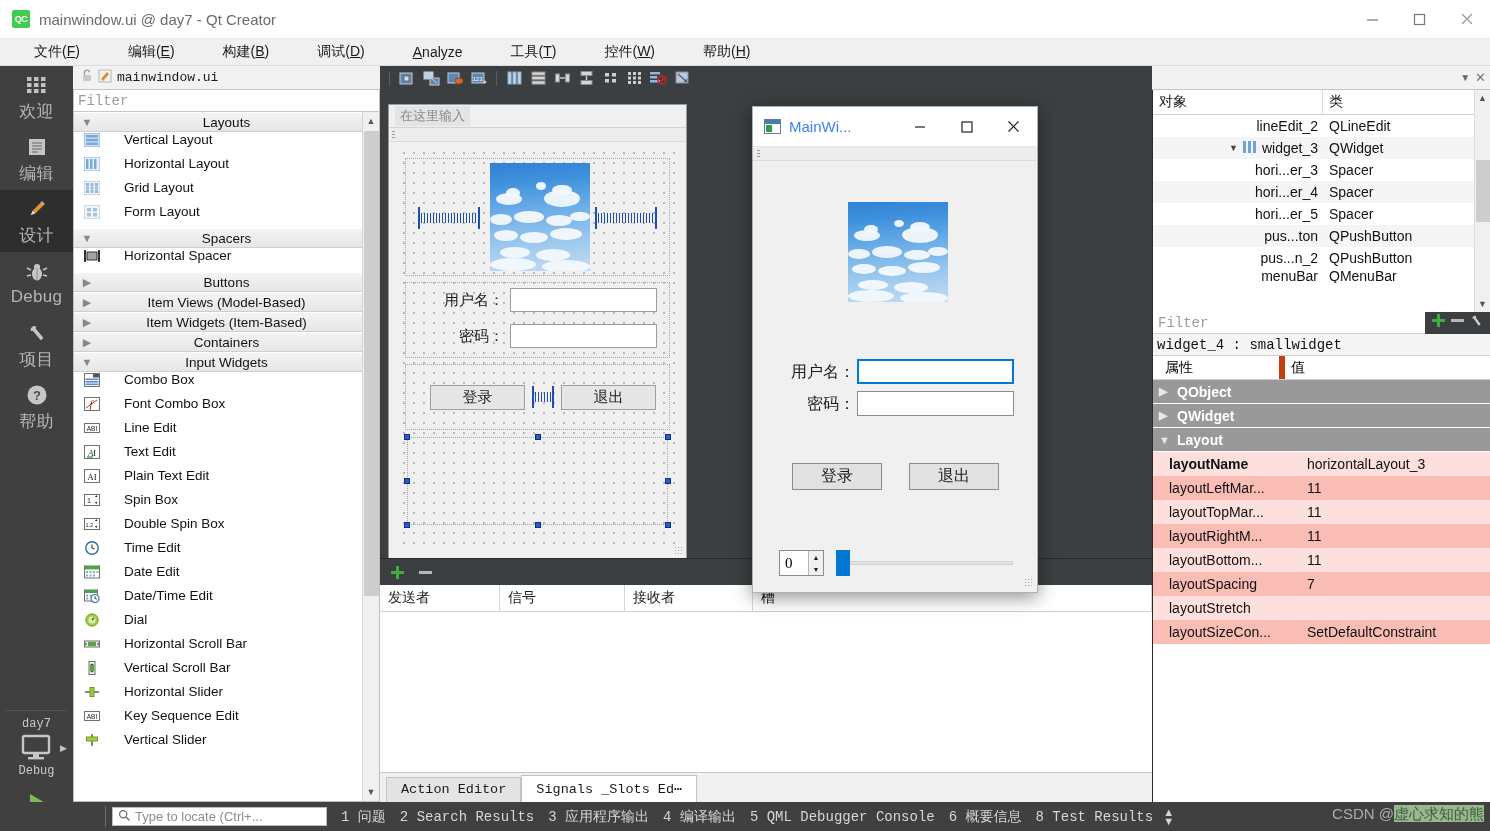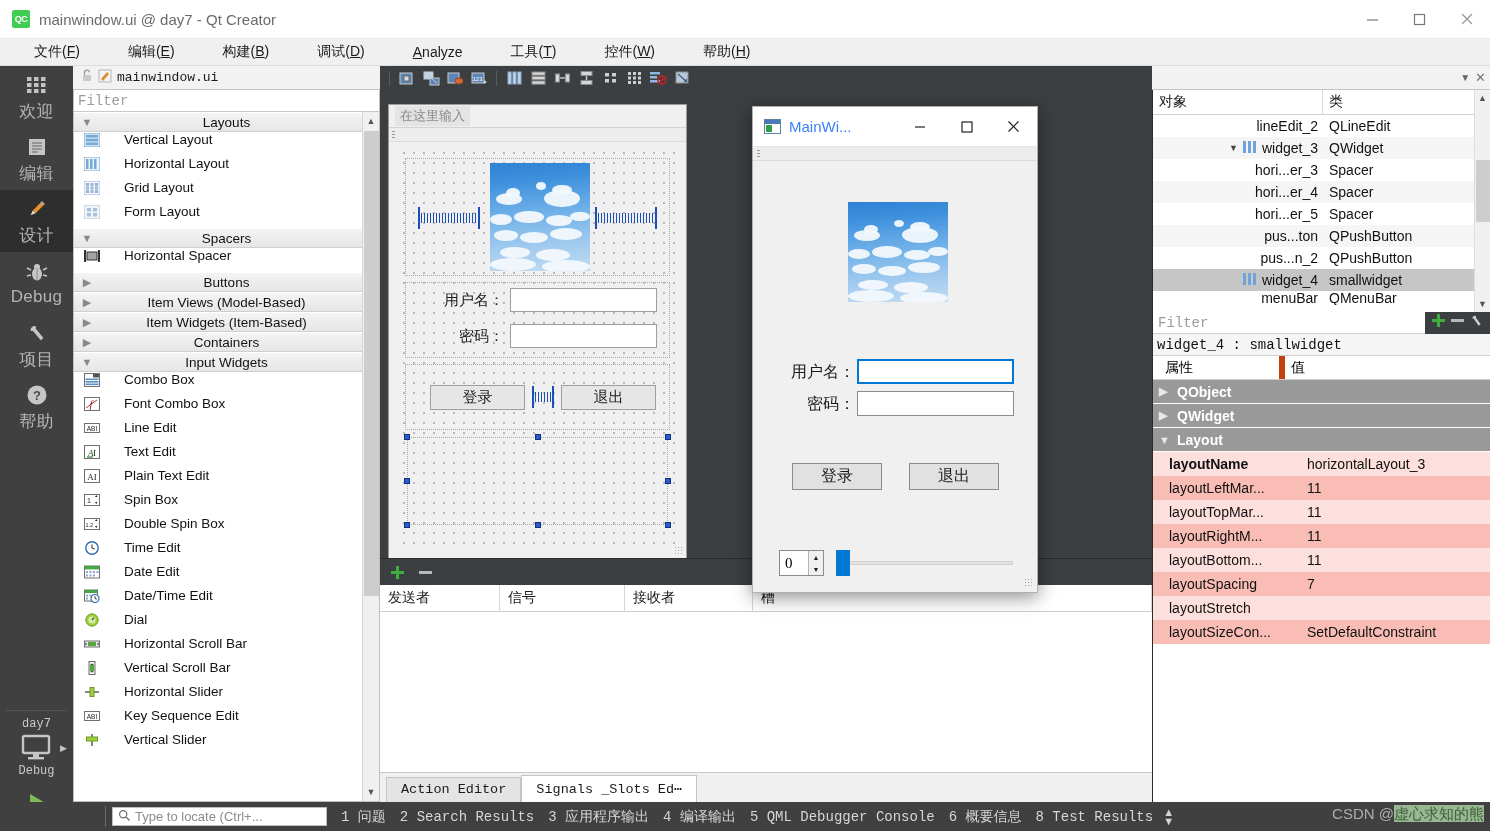--- a/index.html
+++ b/index.html
@@ -996,35 +996,20 @@
         <span class="cls">Spacer</span>
       </div>
       <div class="oirow alt">
         <span class="nm">pus...ton</span>
         <span class="cls">QPushButton</span>
       </div>
       <div class="oirow">
         <span class="nm">pus...n_2</span>
         <span class="cls">QPushButton</span>
       </div>
-      <div class="oirow sel">
-        <span class="nm">
-          <span>
-            <svg width="14" height="12" viewBox="0 0 14 12">
-                <g fill="#6fa3dc">
-                  <rect x="0" y="0" width="3" height="12"></rect>
-                  <rect x="5" y="0" width="3" height="12"></rect>
-                  <rect x="10" y="0" width="3" height="12"></rect>
-                </g>
-              </svg>
-          </span>
-          <span>widget_4</span>
-        </span>
-        <span class="cls">smallwidget</span>
-      </div>
       <div class="oirow" style="height:14px; overflow:hidden;">
         <span class="nm">menuBar</span>
         <span class="cls">QMenuBar</span>
       </div>
     </div>
     <div class="oiscroll">
       <div class="up">▲</div>
       <div class="thumb"></div>
       <div class="dn">▼</div>
     </div>

